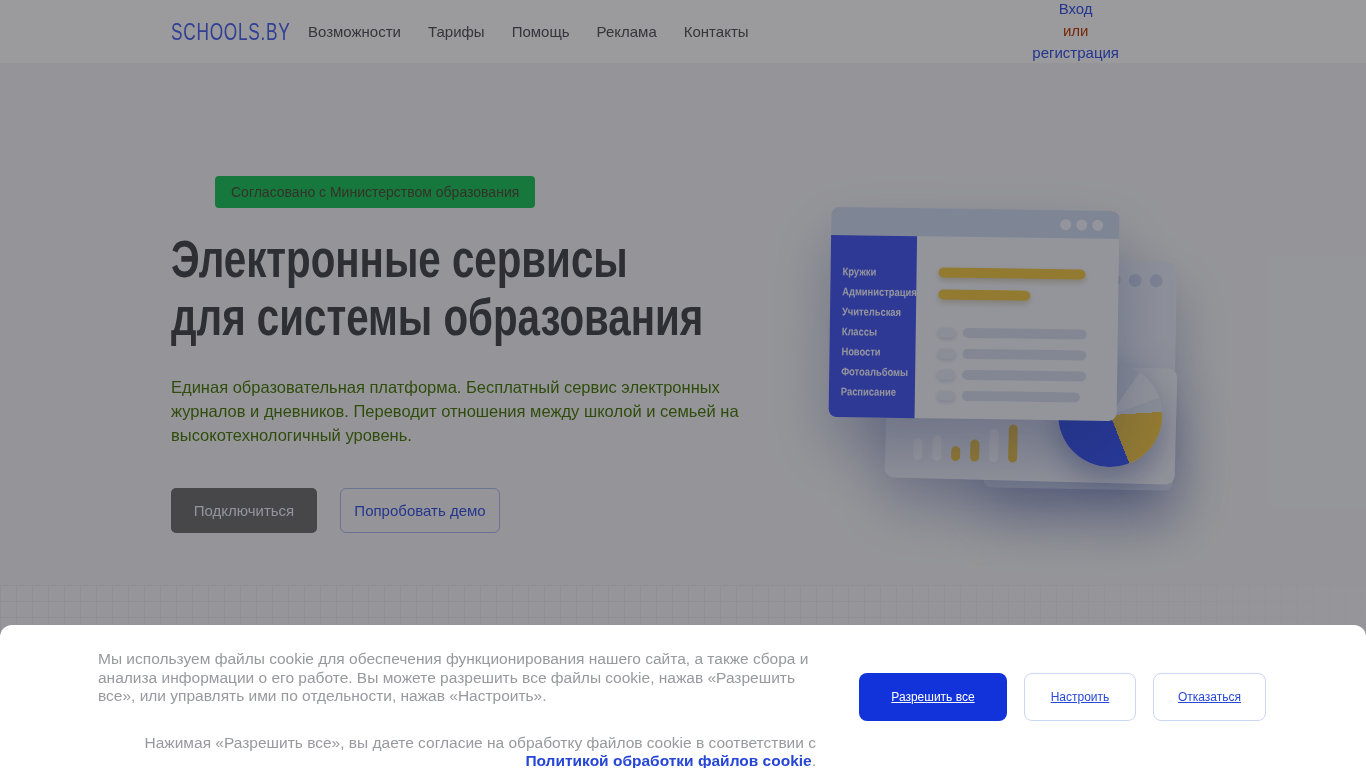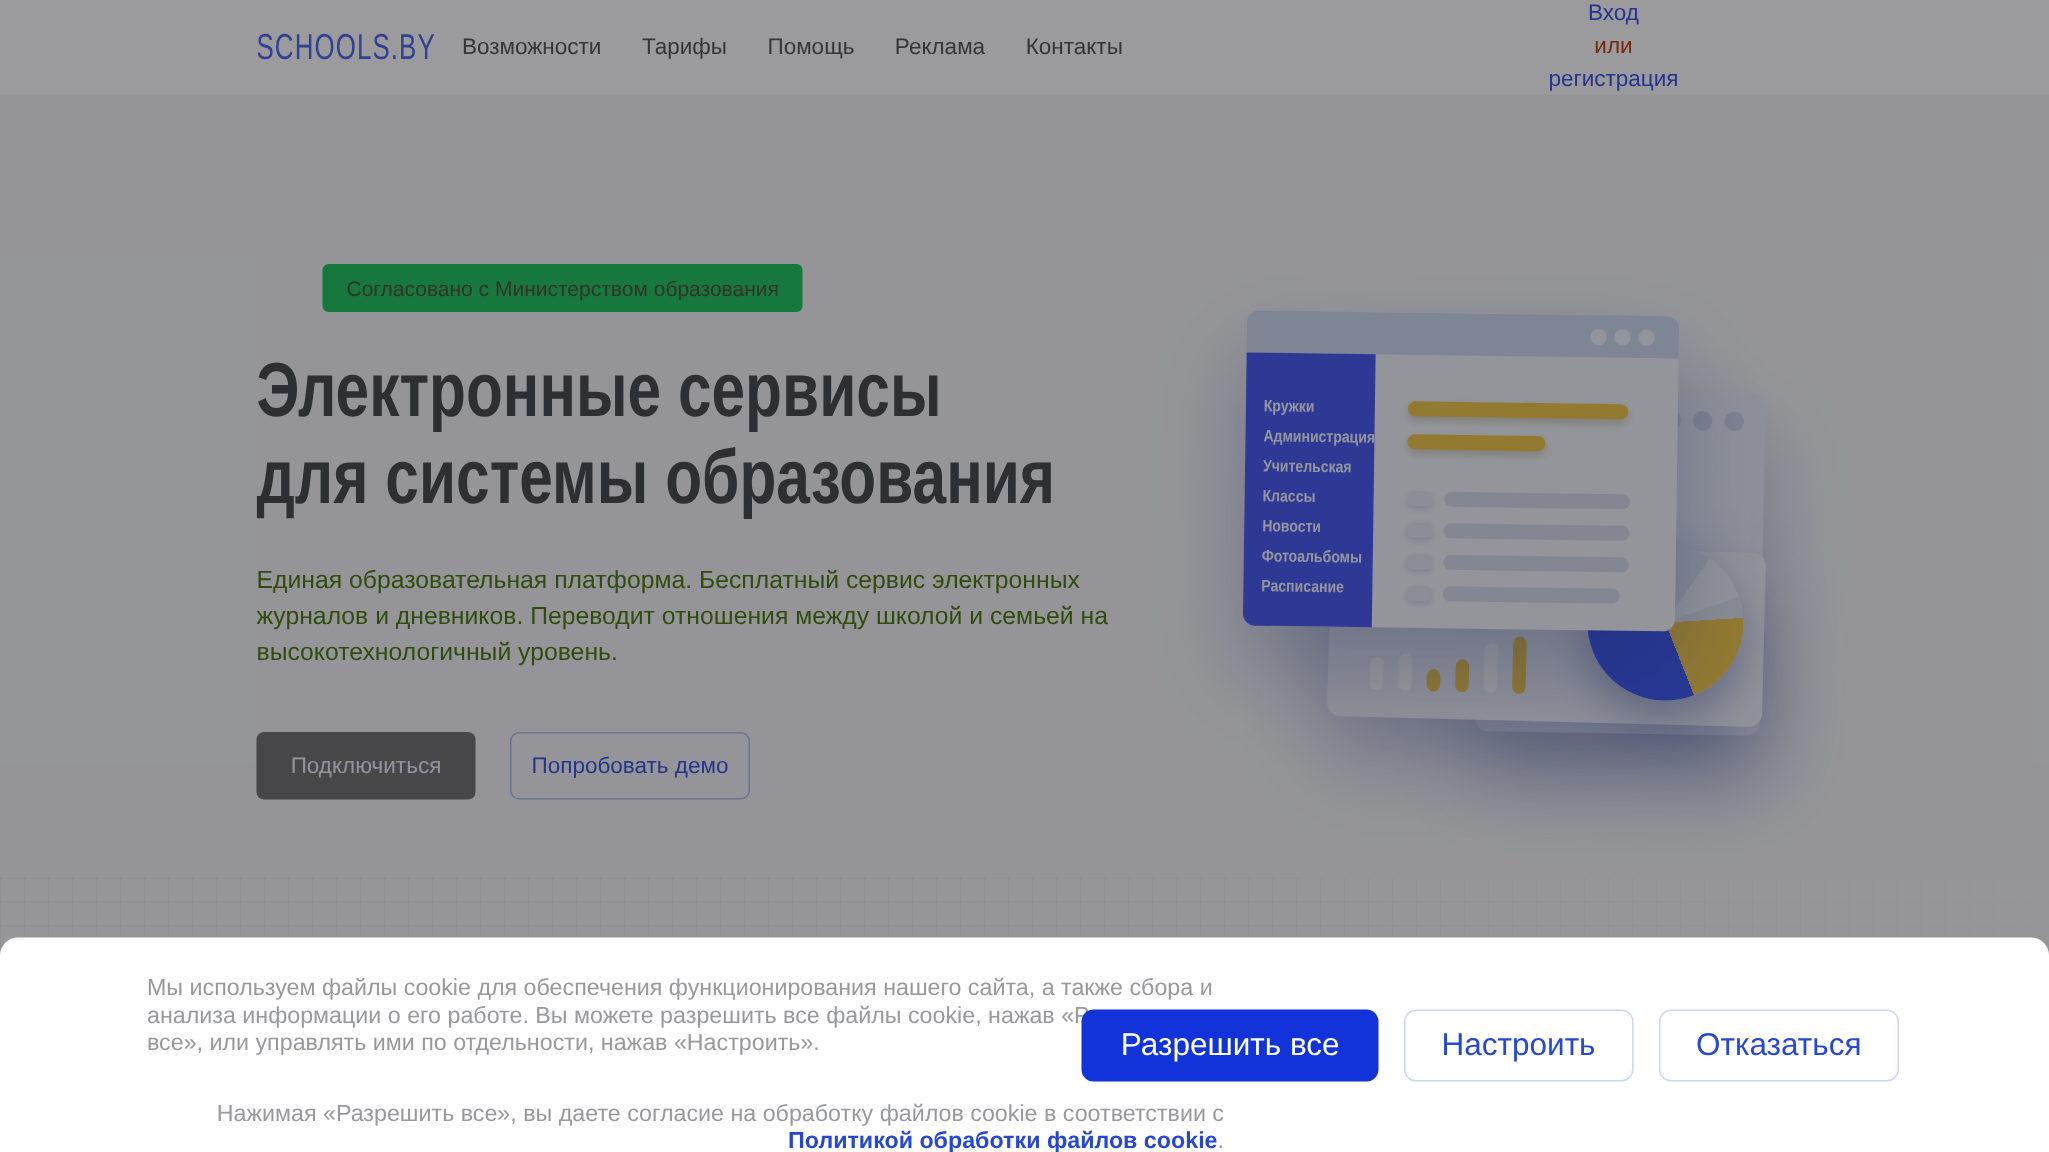--- a/index.html
+++ b/index.html
@@ -96,22 +96,22 @@
   
   .cookie { position:absolute; left:0; bottom:0; width:1366px; height:143px;
             background:#ffffff; border-radius:12px 12px 0 0; z-index:60;
             display:flex; align-items:center; }
   .cookie-text { position:absolute; left:98px; top:25px; width:718px;
                  font-size:15.5px; line-height:18.6px; color:#97999d; }
   .cookie-text p + p { margin-top:28px;text-align:right; }
   .cookie-text a { color:#2646d8; font-weight:700; text-decoration:none; cursor:pointer; }
   .cookie .btns { position:absolute; right:100px; top:50%; transform:translateY(-50%);
                   display:flex; gap:17px; align-items:center; }
-  .cbtn { height:48px; border-radius:8px; font-size:21px; font-family:inherit;
-          cursor:pointer; }
+  .cbtn { height:48px; border-radius:8px; font-size:12px; font-family:inherit;
+          cursor:pointer;text-decoration:underline; }
   .cbtn-allow { min-width:148px; padding:0 26px; background:#1133d9; color:#ffffff;
                 border:none; font-weight:400; }
   .cbtn-line { min-width:112px; padding:0 24px; background:#ffffff; color:#2647d7;
                border:1px solid #ccd6f5; }
 </style>
 </head>
 <body>
 
 <div>
 

